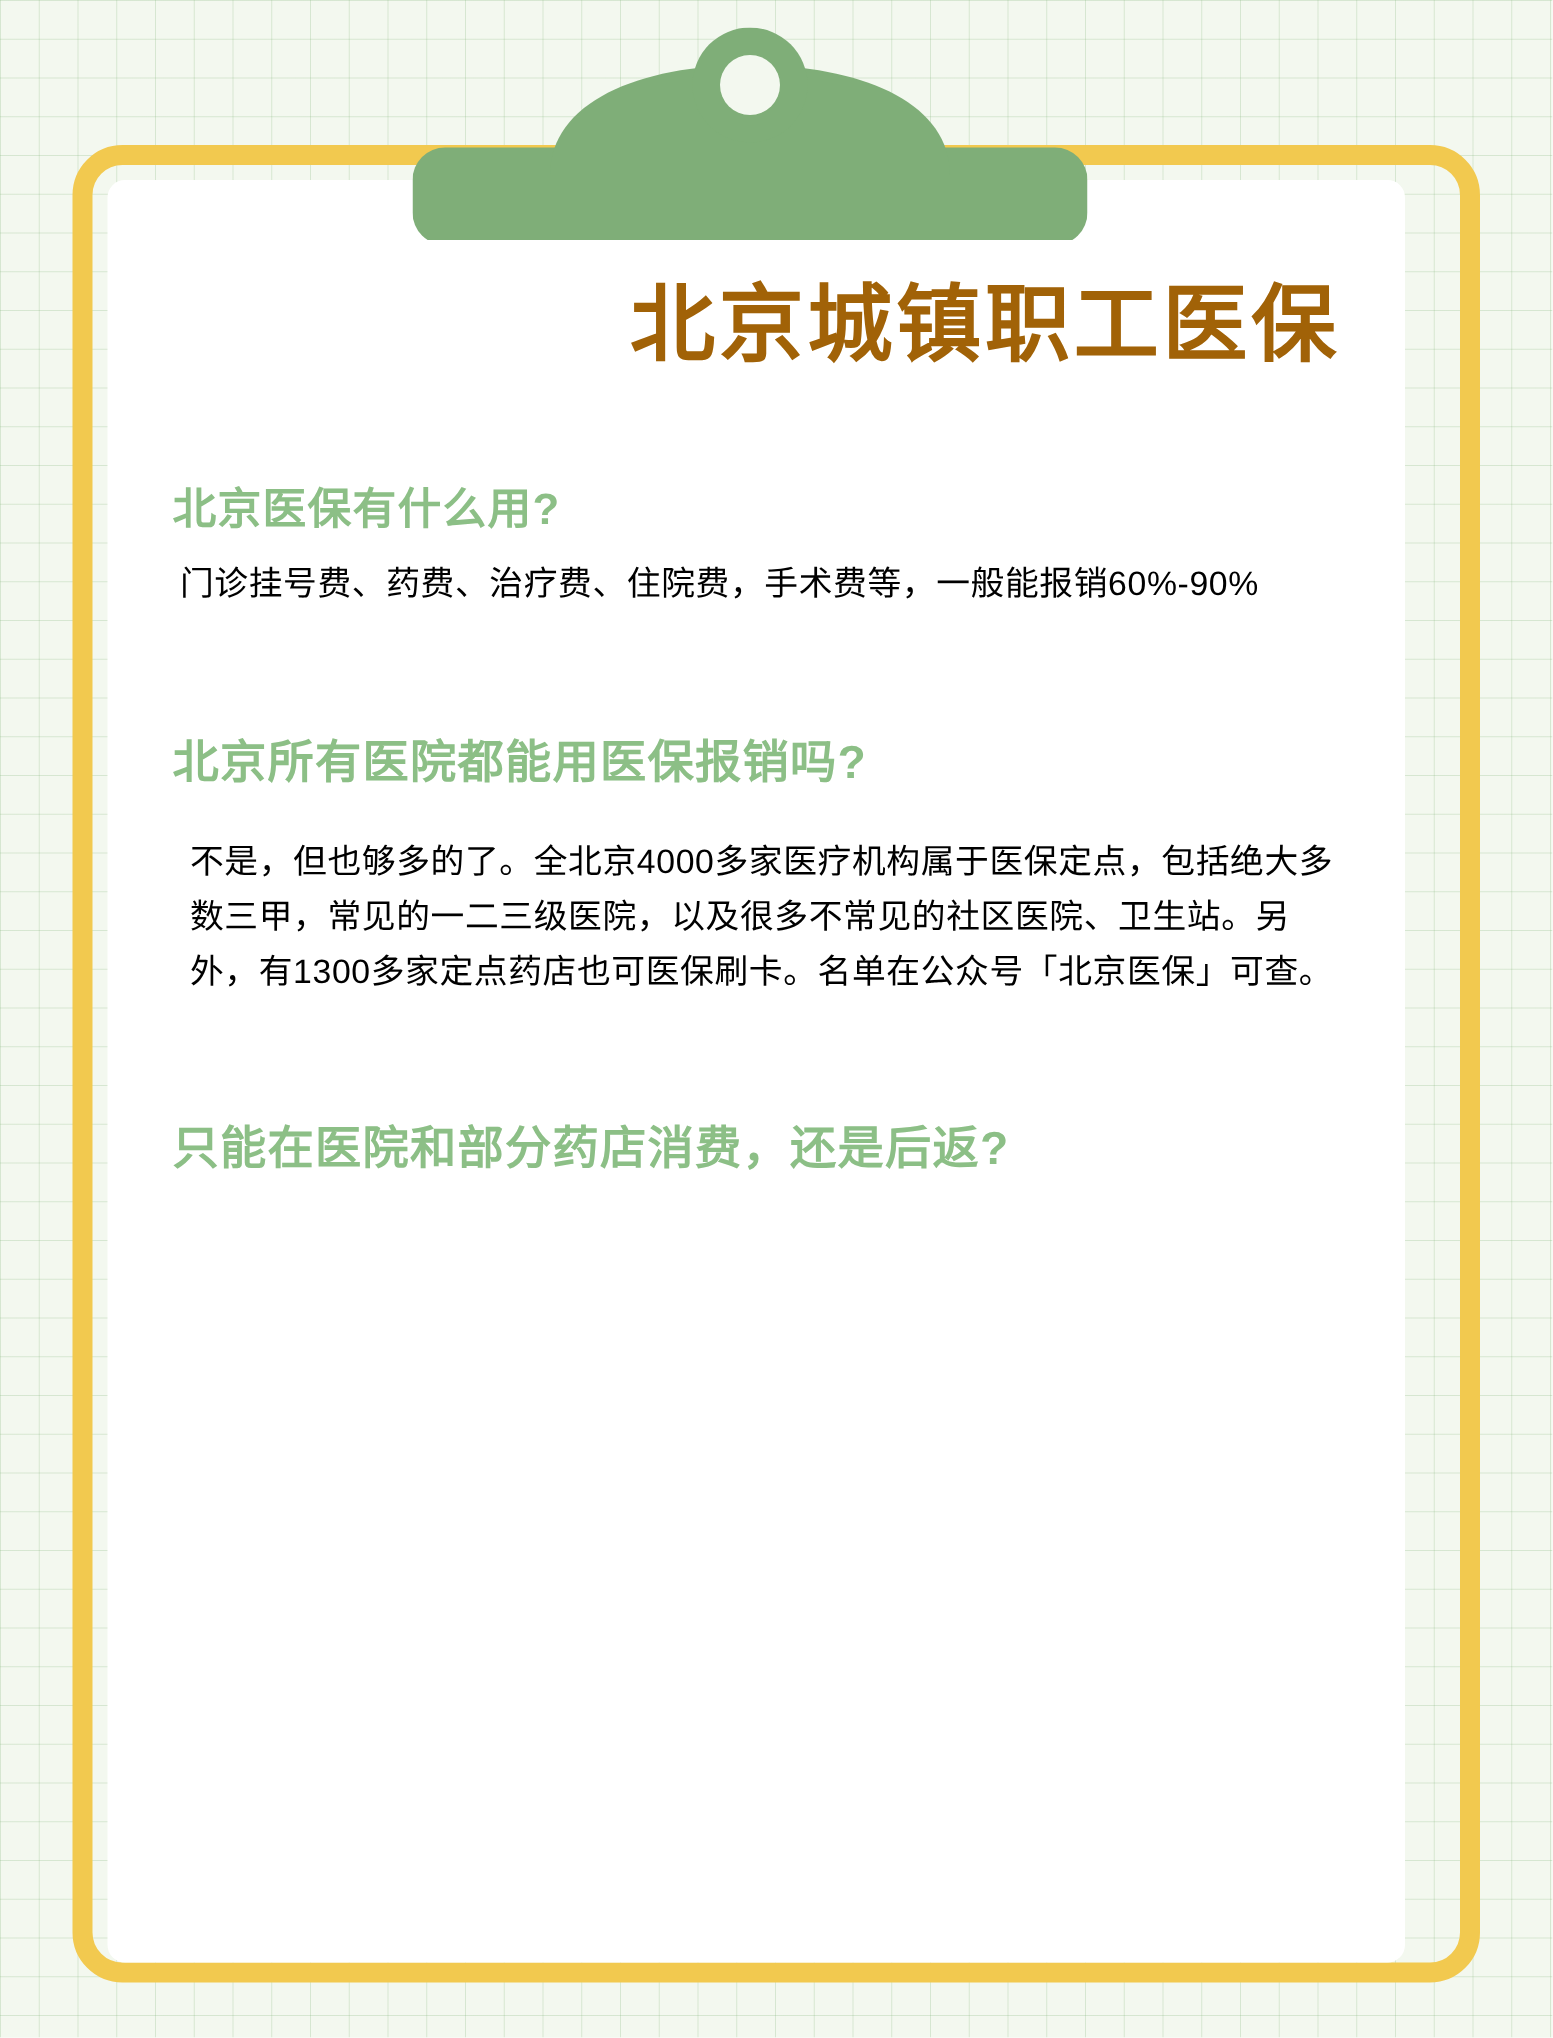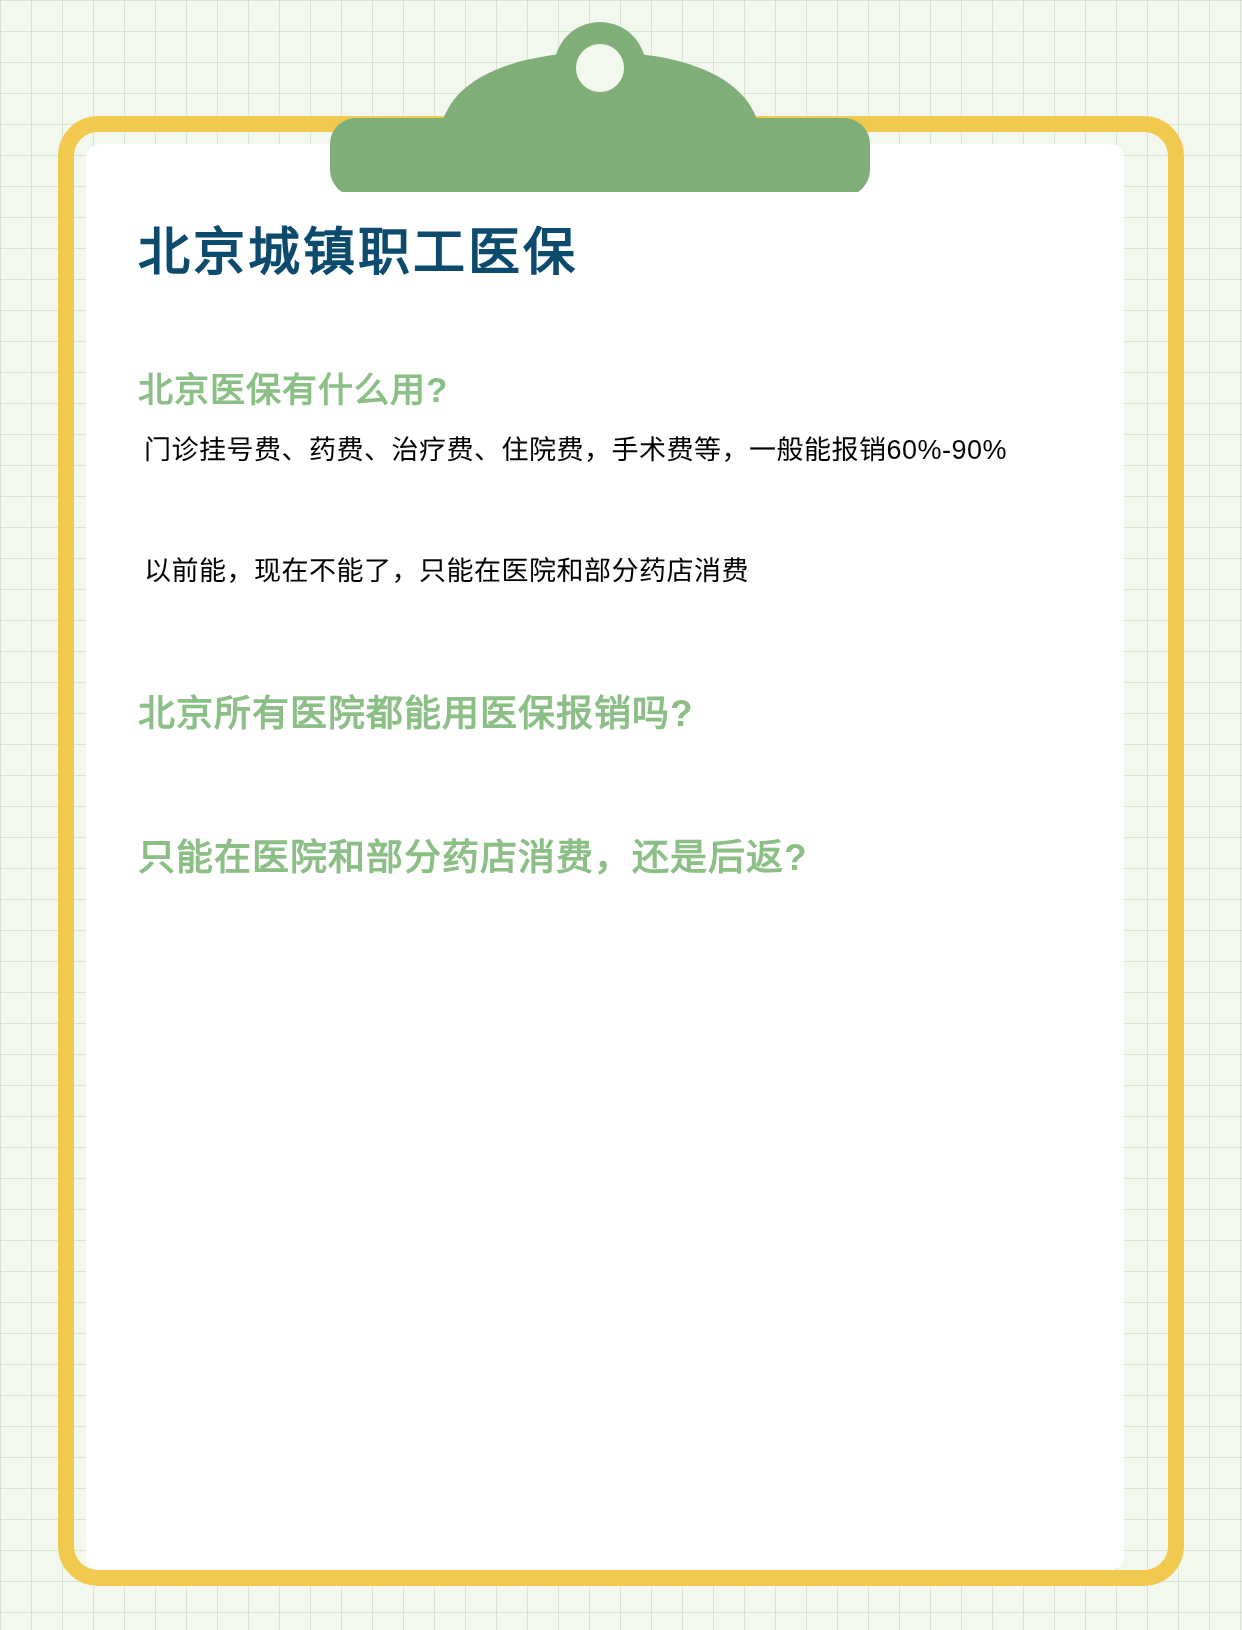--- a/index.html
+++ b/index.html
@@ -70,24 +70,24 @@
     left: 86px;
     top: 144px;
     width: 1038px;
     height: 1426px;
     box-sizing: border-box;
     padding: 80px 52px 0 52px;
     z-index: 6;
   }
 
   #page-title {
-    font-size: 52px;
+    font-size: 68px;
     font-weight: bold;
-    color: #0c4a6e;
-    text-align: left;
+    color: #a16207;
+    text-align: right;
     letter-spacing: 3px;
     margin: 0 0 86px 0;
     line-height: 1.1;
     font-family: "DejaVu Sans", "Liberation Sans", sans-serif;
   }
 
   .qa-block {
     margin: 0 0 54px 0;
   }
   .qa-block.gap-lg { margin-bottom: 78px; }
@@ -148,26 +148,26 @@
   <h1 id="page-title">北京城镇职工医保</h1>
 
   <div class="qa-block gap-lg">
     <h2 class="qa-question">北京医保有什么用?</h2>
     <div class="answer-lines">
       <p class="qa-answer">门诊挂号费、药费、治疗费、住院费，手术费等，一般能报销60%-90%</p>
     </div>
   </div>
 
   <div class="qa-block gap-xl">
-    <div class="answer-lines">
-      <p class="qa-answer">以前能，现在不能了，只能在医院和部分药店消费</p>
-    </div>
   </div>
 
   <div class="qa-block gap-xl">
     <h2 class="qa-question big">北京所有医院都能用医保报销吗?</h2>
+    <div class="answer-lines">
+      <p class="qa-answer indent">不是，但也够多的了。全北京4000多家医疗机构属于医保定点，包括绝大多数三甲，常见的一二三级医院，以及很多不常见的社区医院、卫生站。另外，有1300多家定点药店也可医保刷卡。名单在公众号「北京医保」可查。</p>
+    </div>
   </div>
 
   <div class="qa-block">
     <h2 class="qa-question big">只能在医院和部分药店消费，还是后返?</h2>
   </div>
 
 </div>
 
 </body></html>

